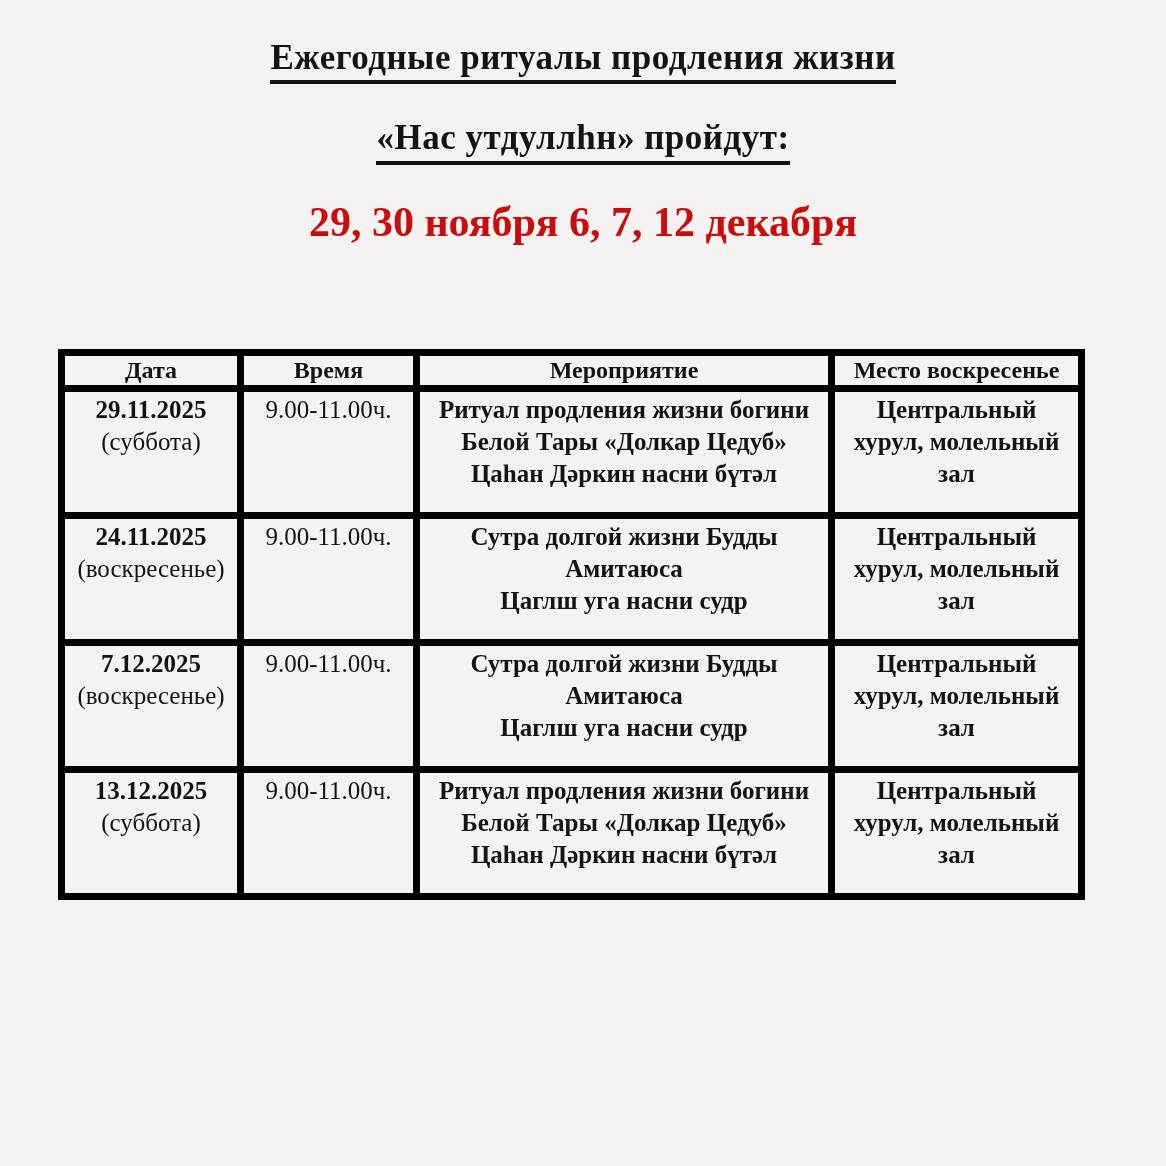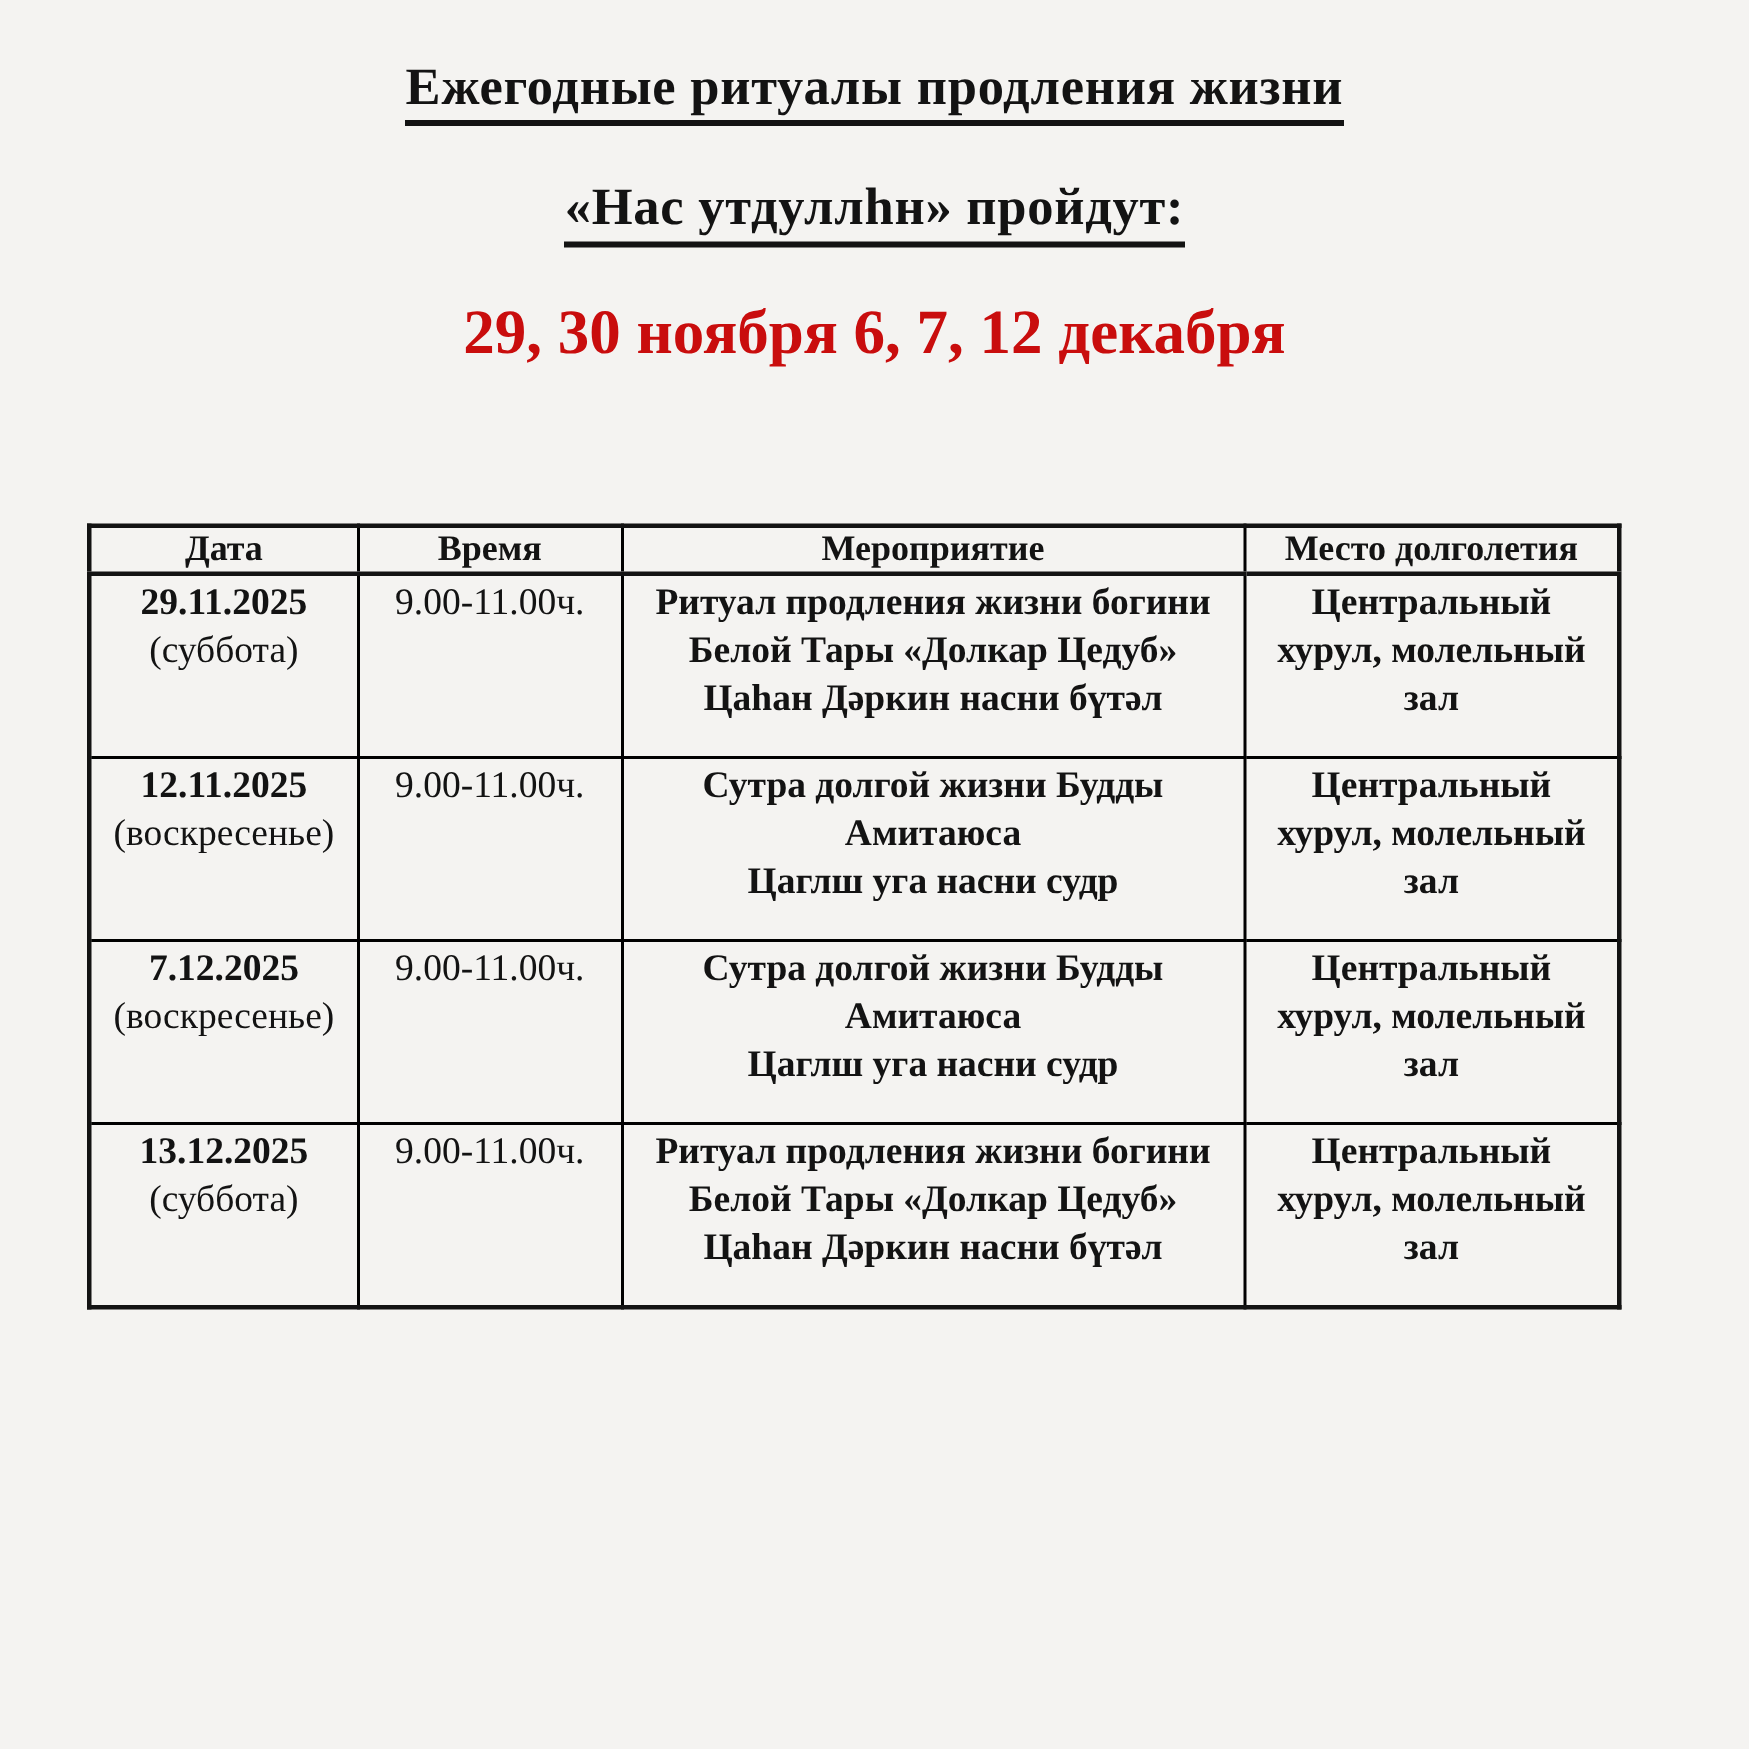--- a/index.html
+++ b/index.html
@@ -46,21 +46,21 @@
     width: 1020px;
     margin: 104px 0 0 58px;
     border: 3px solid #131313;
     background: transparent;
   }
   table.schedule col.c-date  { width: 179px; }
   table.schedule col.c-time  { width: 176px; }
   table.schedule col.c-event { width: 415px; }
   table.schedule col.c-place { width: 250px; }
   table.schedule th, table.schedule td {
-    border: 2px solid #000000;
+    border: 7px solid #000000;
     text-align: center;
     vertical-align: top;
     padding: 2px 6px;
   }
   table.schedule th {
     font-size: 24px;
     font-weight: bold;
     height: 27px;
     padding: 1px 4px;
     border-bottom: 3px solid #131313;
@@ -113,40 +113,40 @@
       <col class="c-date">
         <col class="c-time">
         <col class="c-event">
         <col class="c-place">
     </colgroup>
     <thead>
       <tr>
         <th>Дата</th>
         <th>Время</th>
         <th>Мероприятие</th>
-        <th>Место долголетия</th>
+        <th>Место воскресенье</th>
       </tr>
     </thead>
     <tbody>
       <tr>
         <td class="cell-date">
           <span class="date-value">29.11.2025</span>
           <span class="date-day">(суббота)</span>
         </td>
         <td class="cell-time">9.00-11.00ч.</td>
         <td class="cell-event">Ритуал продления жизни богини
 Белой Тары «Долкар Цедуб»
 Цаһан Дәркин насни бүтәл</td>
         <td class="cell-place">Центральный
 хурул, молельный
 зал</td>
       </tr>
       <tr>
         <td class="cell-date">
-          <span class="date-value">12.11.2025</span>
+          <span class="date-value">24.11.2025</span>
           <span class="date-day">(воскресенье)</span>
         </td>
         <td class="cell-time">9.00-11.00ч.</td>
         <td class="cell-event">Сутра долгой жизни Будды
 Амитаюса
 Цаглш уга насни судр</td>
         <td class="cell-place">Центральный
 хурул, молельный
 зал</td>
       </tr>

